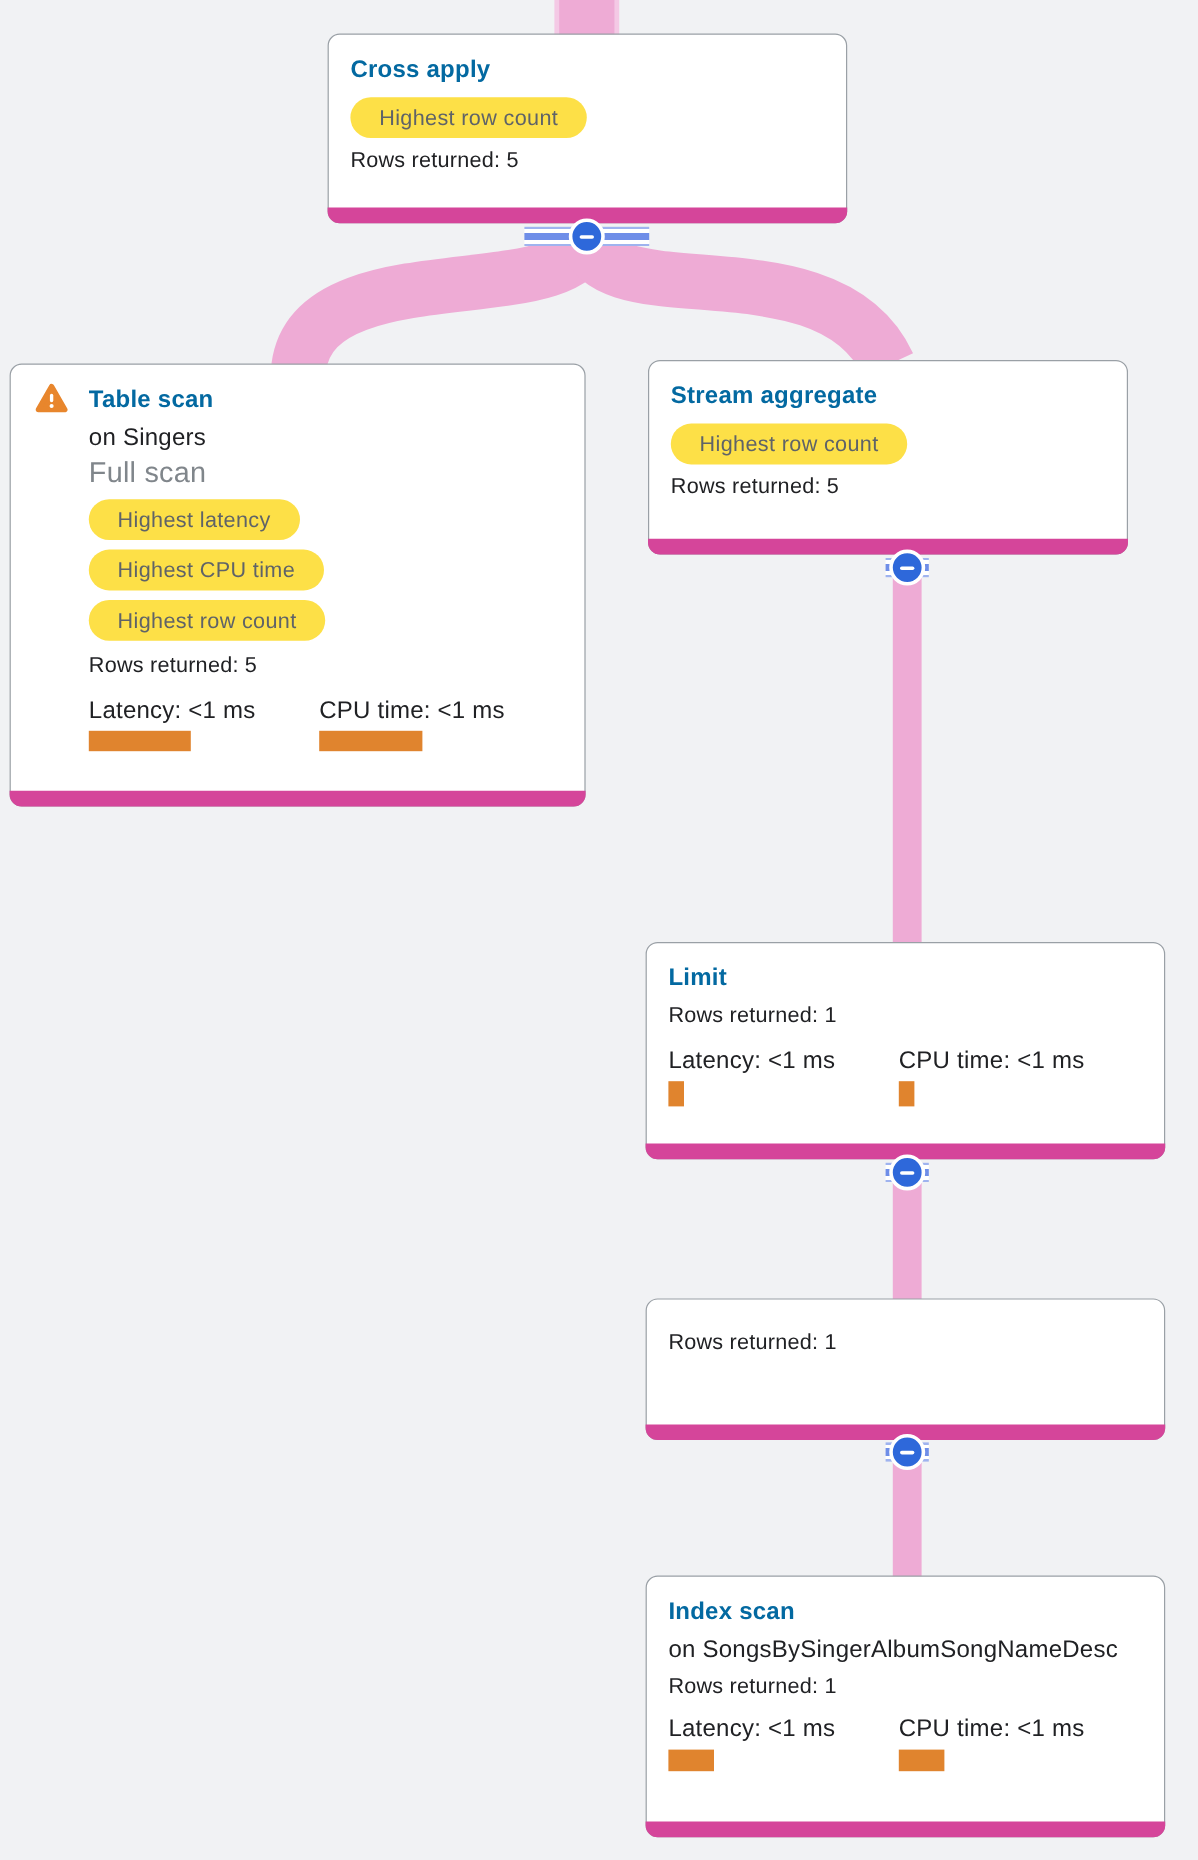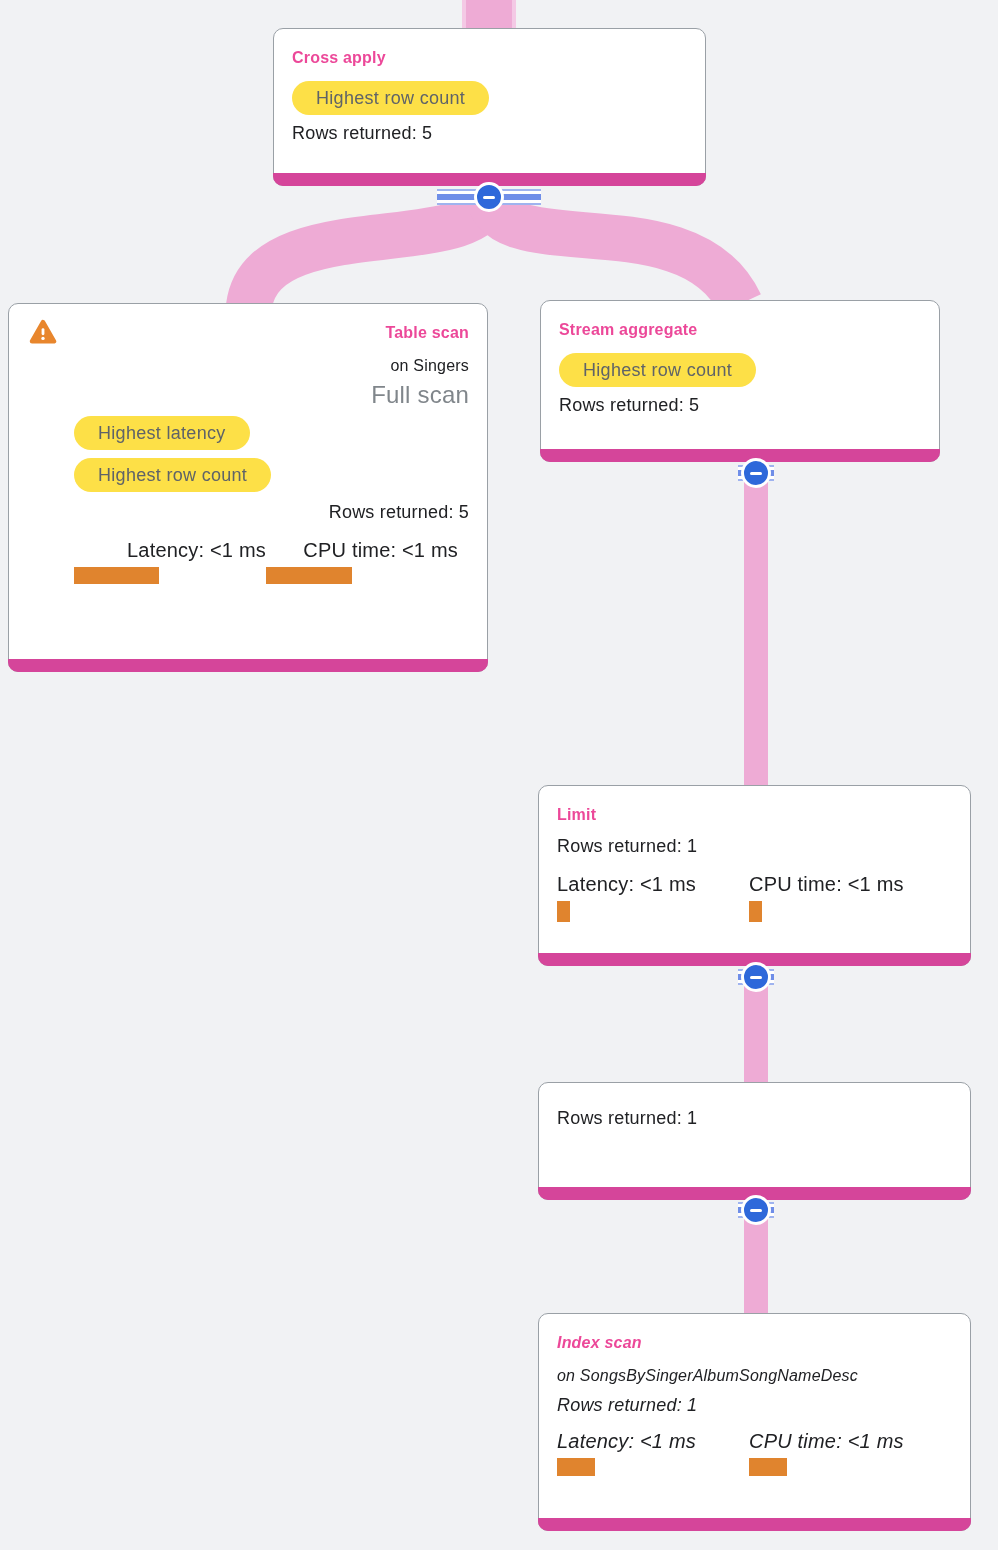--- a/index.html
+++ b/index.html
@@ -32,28 +32,28 @@
     padding:16px 18px 0 18px;
   }
   .node .accent{
     position:absolute;
     left:-1px;right:-1px;bottom:-1px;
     height:13px;
     background:#d5459a;
     border-radius:0 0 10px 10px;
   }
   .node-title{
-    font-size:16px;
+    font-size:20px;
     line-height:26px;
     font-weight:700;
     letter-spacing:.2px;
-    color:#ec4899;
+    color:#0369a1;
   }
   .node-sub{
-    font-size:16px;
+    font-size:20px;
     line-height:23px;
     margin-top:8px;
     letter-spacing:.2px;
   }
   .node-note{
     font-size:24px;
     line-height:23px;
     margin-top:6px;
     color:#80868b;
     letter-spacing:.2px;
@@ -86,21 +86,21 @@
     font-size:20px;
     line-height:22px;
     letter-spacing:.2px;
     white-space:nowrap;
   }
   .bar{
     margin-top:6px;
     background:#e0842e;
   }
   
-  #node-table-scan{padding-left:65px;text-align:right;}
+  #node-table-scan{padding-left:65px;}
   .warn-icon{
     position:absolute;
     left:20px;top:15px;
     width:28px;height:26px;
   }
   
   .collapse{
     position:absolute;
     z-index:3;
     display:flex;
@@ -165,20 +165,21 @@
   <div class="node" id="node-table-scan" style="left:8px;top:303px;width:480px;height:369px;">
     <svg class="warn-icon" viewBox="0 0 28 26">
       <path d="M14,3.2 L25,22.3 H3 Z" fill="#e8862d" stroke="#e8862d" stroke-width="4.5" stroke-linejoin="round"></path>
       <rect x="12.6" y="9.2" width="2.8" height="7" rx="1.4" fill="#ffffff"></rect>
       <circle cx="14" cy="19.4" r="1.7" fill="#ffffff"></circle>
     </svg>
     <div class="node-title">Table scan</div>
     <div class="node-sub">on Singers</div>
     <div class="node-note">Full scan</div>
     <div class="badge">Highest latency</div>
+    <div class="badge" style="margin-top:8px;">Highest CPU time</div>
     <div class="badge" style="margin-top:8px;">Highest row count</div>
     <div class="rows">Rows returned: 5</div>
     <div class="metrics">
       <div class="metric">
         <div class="metric-label">Latency: &lt;1 ms</div>
         <div class="bar" style="width:85px;height:17px"></div>
       </div>
       <div class="metric">
         <div class="metric-label">CPU time: &lt;1 ms</div>
         <div class="bar" style="width:86px;height:17px"></div>
@@ -208,21 +209,21 @@
       </div>
     </div>
     <div class="accent"></div>
   </div>
 
   <div class="node" id="node-filter-scan" style="left:538px;top:1082px;width:433px;height:118px;">
     <div class="rows" style="margin-top:8px;">Rows returned: 1</div>
     <div class="accent"></div>
   </div>
 
-  <div class="node" id="node-index-scan" style="left:538px;top:1313px;width:433px;height:218px;font-style:italic;">
+  <div class="node" id="node-index-scan" style="left:538px;top:1313px;width:433px;height:218px;">
     <div class="node-title">Index scan</div>
     <div class="node-sub">on SongsBySingerAlbumSongNameDesc</div>
     <div class="rows" style="margin-top:7px;">Rows returned: 1</div>
     <div class="metrics" style="margin-top:13px;">
       <div class="metric">
         <div class="metric-label">Latency: &lt;1 ms</div>
         <div class="bar" style="width:38px;height:18px"></div>
       </div>
       <div class="metric">
         <div class="metric-label">CPU time: &lt;1 ms</div>

